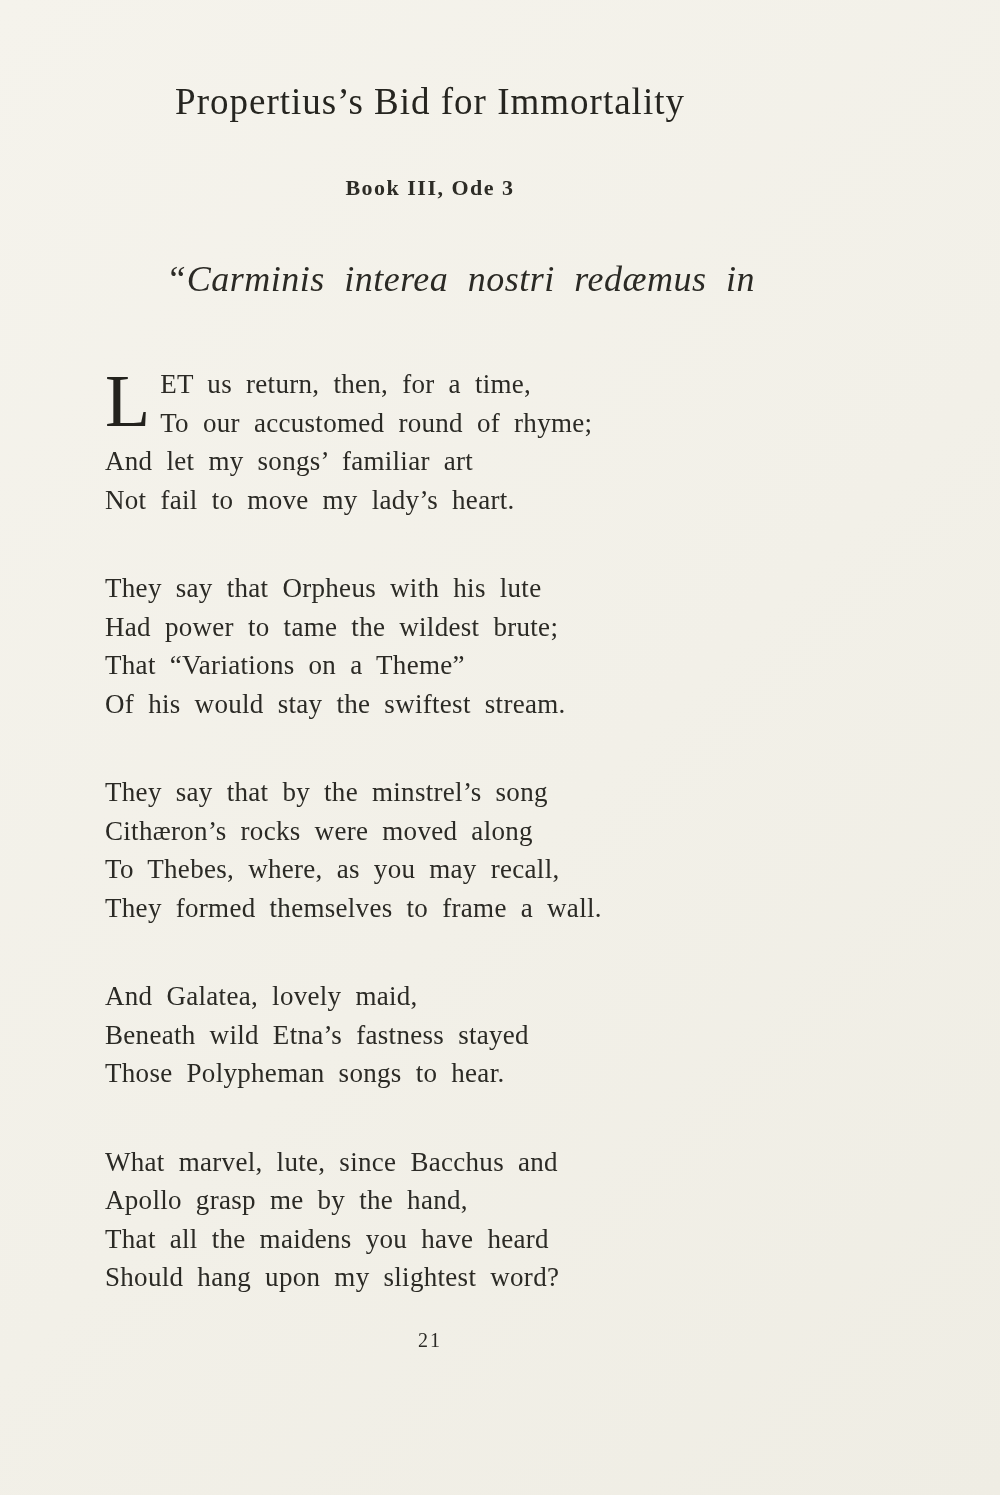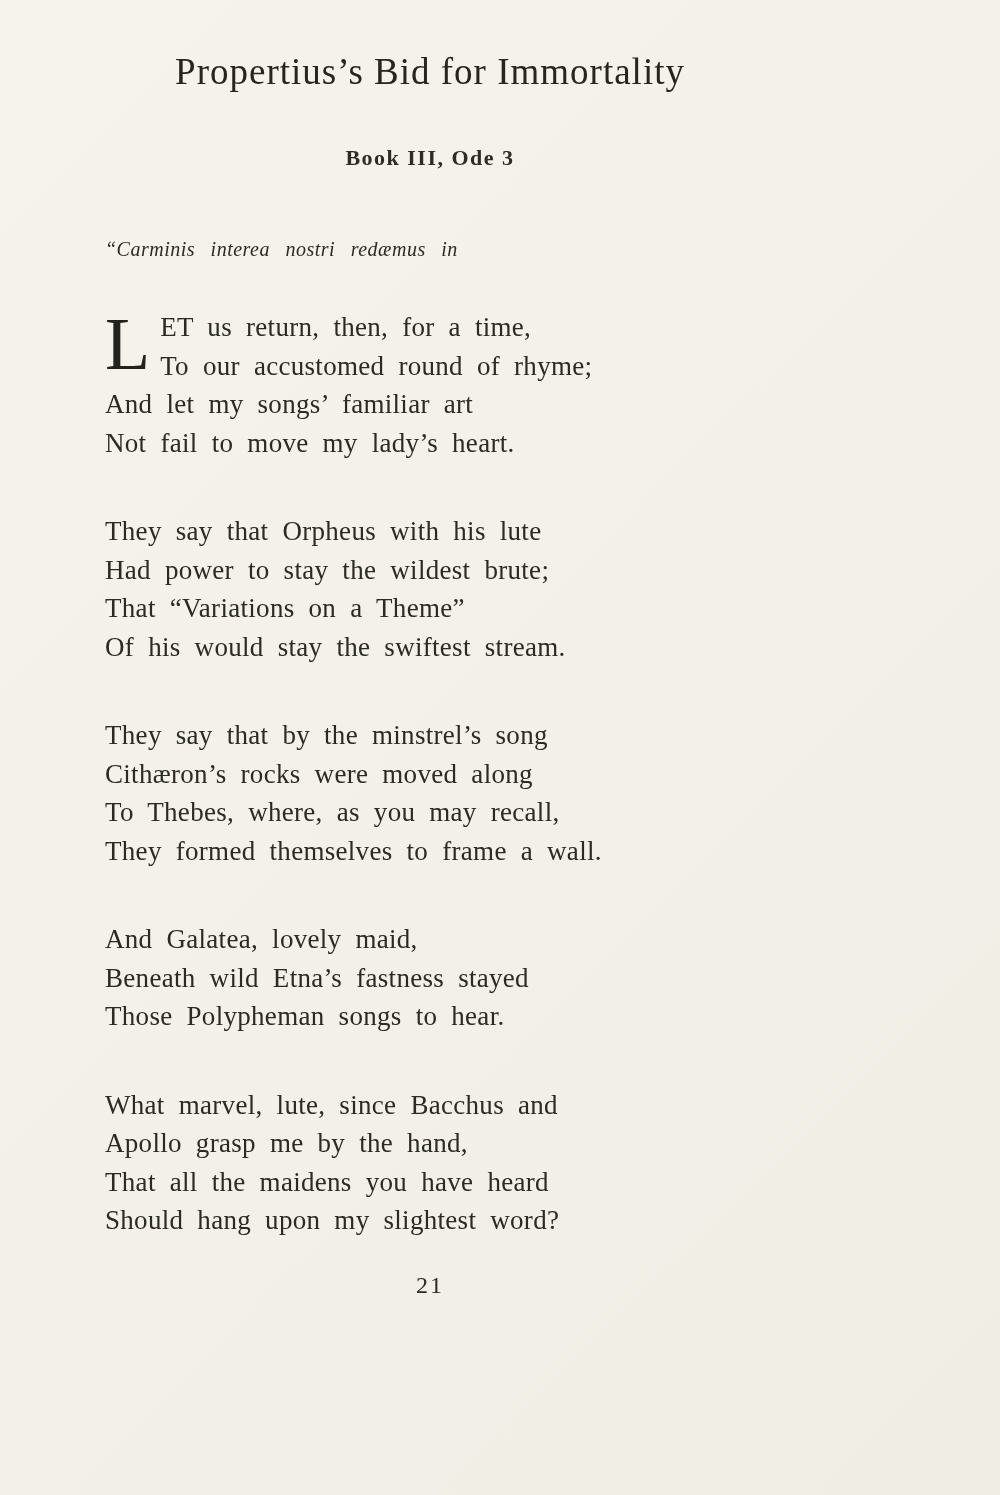--- a/index.html
+++ b/index.html
@@ -14,21 +14,21 @@
     font-family: "Liberation Serif", "DejaVu Serif", serif;
     color: #2b2a25;
     position: relative;
     overflow: hidden;
   }
 
   .paper {
     width: 1000px;
     height: 1495px;
     background: linear-gradient(135deg, #f5f3ec 0%, #f2f0e8 55%, #efede4 100%);
-    padding-top: 50px;
+    padding-top: 80px;
   }
 
   .content {
     width: 650px;
     margin-left: 105px;
   }
 
   .title {
     text-align: center;
     font-size: 37px;
@@ -41,28 +41,28 @@
   .subtitle {
     text-align: center;
     font-size: 22px;
     font-weight: 700;
     letter-spacing: 1.5px;
     color: #2d2c26;
     margin-bottom: 56px;
   }
 
   .epigraph {
-    text-align: left;
+    text-align: right;
     font-style: italic;
-    font-size: 20px;
+    font-size: 36px;
     line-height: 44px;
     letter-spacing: 0.5px;
     word-spacing: 10px;
     color: #2b2a25;
-    margin-bottom: 37px;
+    margin-bottom: 64px;
   }
 
   .poem {
     font-size: 27px;
   }
 
   .stanza {
     margin-bottom: 50px;
   }
 
@@ -80,21 +80,21 @@
     padding-top: 6px;
     margin-right: 10px;
     color: #23221d;
   }
 
   .stanza-first { overflow: visible; }
   .stanza-first::after { content: ""; display: block; clear: both; }
 
   .page-number {
     text-align: center;
-    font-size: 24px;
+    font-size: 20px;
     letter-spacing: 2px;
     margin-top: -18px;
   }
 </style>
 </head>
 <body>
 
 <div class="paper">
   <div class="content">
 
@@ -111,21 +111,21 @@
       <div class="stanza stanza-first">
         <span class="dropcap">L</span>
         <div class="line">ET us return, then, for a time,</div>
         <div class="line">To our accustomed round of rhyme;</div>
         <div class="line">And let my songs’ familiar art</div>
         <div class="line">Not fail to move my lady’s heart.</div>
       </div>
 
       <div class="stanza">
         <div class="line">They say that Orpheus with his lute</div>
-        <div class="line">Had power to stay the wildest brute;</div>
+        <div class="line">Had power to tame the wildest brute;</div>
         <div class="line">That “Variations on a Theme”</div>
         <div class="line">Of his would stay the swiftest stream.</div>
       </div>
 
       <div class="stanza">
         <div class="line">They say that by the minstrel’s song</div>
         <div class="line">Cithæron’s rocks were moved along</div>
         <div class="line">To Thebes, where, as you may recall,</div>
         <div class="line">They formed themselves to frame a wall.</div>
       </div>

